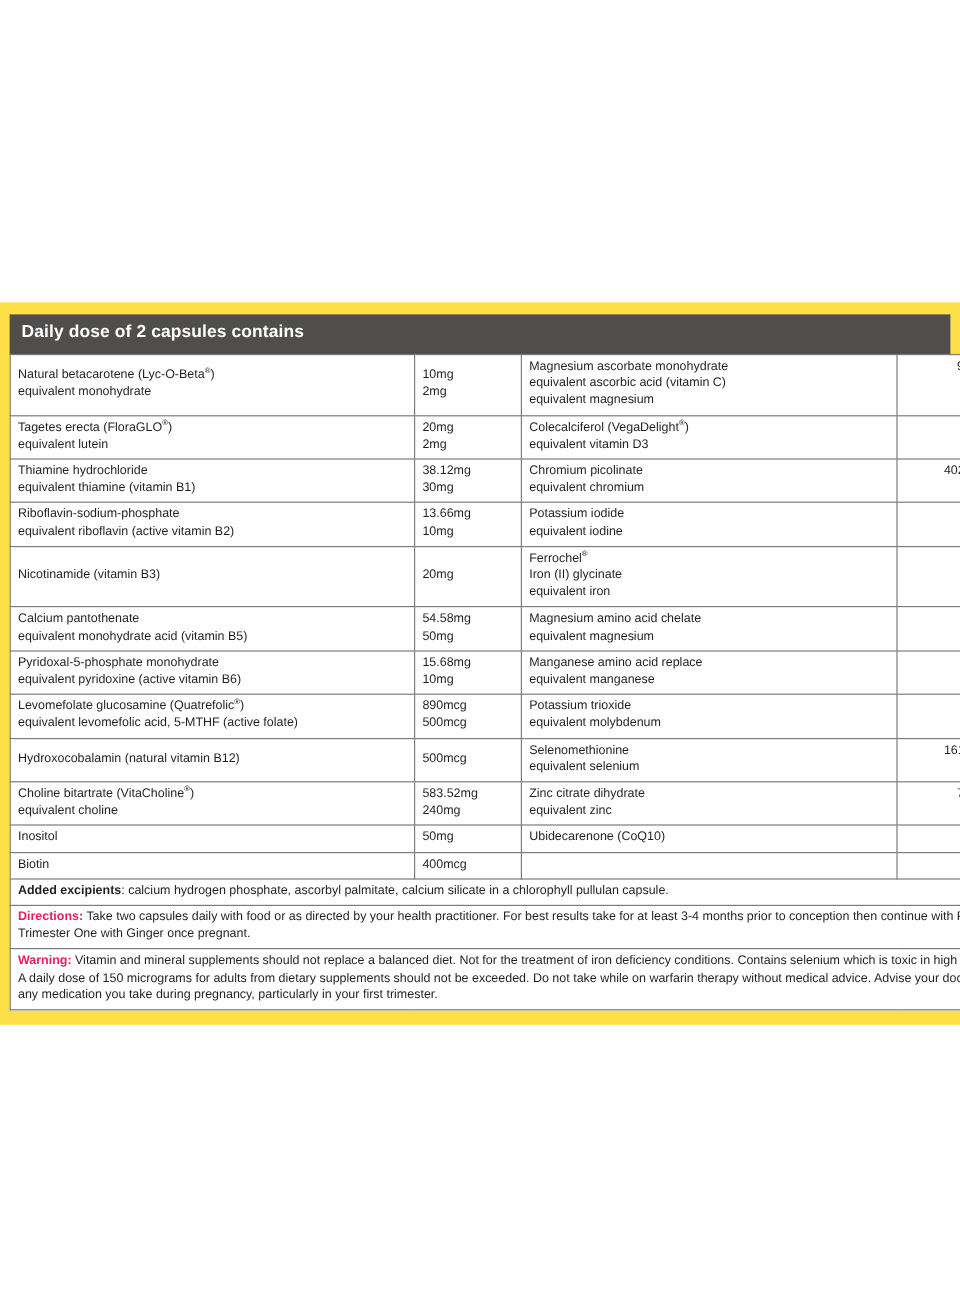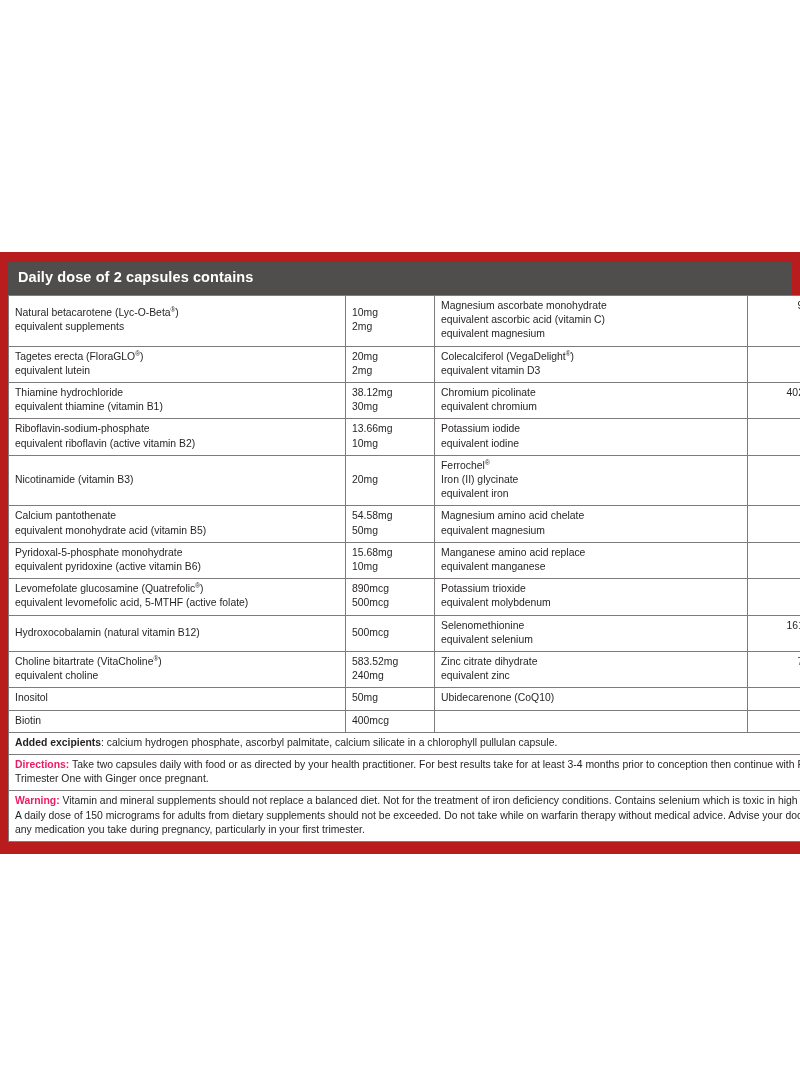--- a/index.html
+++ b/index.html
@@ -13,21 +13,21 @@
     font-family: "Liberation Sans", sans-serif;
     color: #231f20;
     position: relative;
   }
 
   #label-panel {
     position: absolute;
     left: 0;
     top: 252px;
     width: 800px;
-    background: #b91c1c;
+    background: #fde047;
     padding: 10px 8px 12px 8px;
     box-sizing: border-box;
   }
 
   .panel-header {
     background: #4f4e4c;
     color: #ffffff;
     font-size: 14.5px;
     font-weight: bold;
     padding: 8px 10px 9px 10px;
@@ -79,21 +79,21 @@
 
 <div id="label-panel">
 
   <div class="panel-header">Daily dose of 2 capsules contains</div>
 
   <table class="ingredients">
     <tbody>
         <tr>
           <td class="name-l">
             <span class="line">Natural betacarotene (Lyc-O-Beta<sup>®</sup>)</span>
-            <span class="line">equivalent supplements</span>
+            <span class="line">equivalent monohydrate</span>
           </td>
           <td class="amt-l">
             <span class="line">10mg</span>
             <span class="line">2mg</span>
           </td>
           <td class="name-r">
             <span class="line">Magnesium ascorbate monohydrate</span>
             <span class="line">equivalent ascorbic acid (vitamin C)</span>
             <span class="line">equivalent magnesium</span>
           </td>

